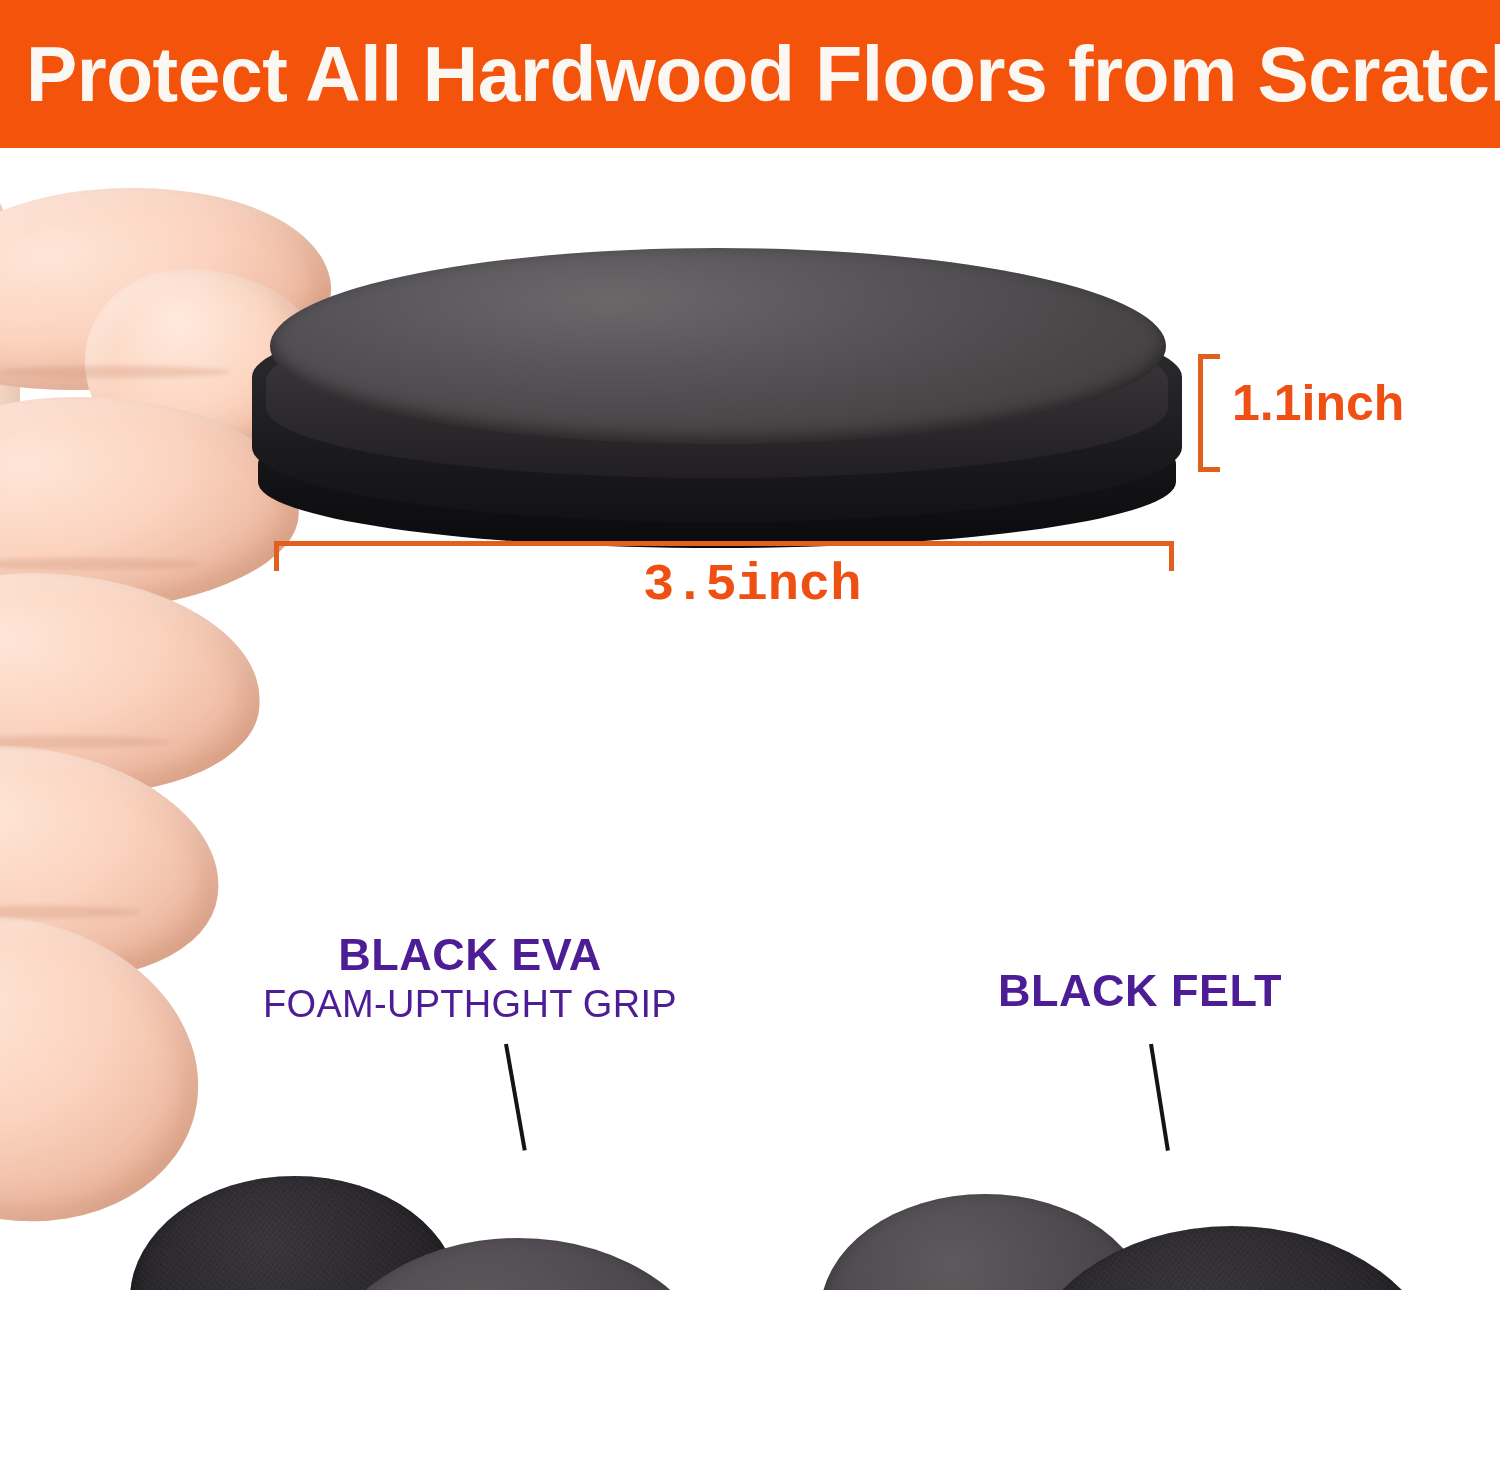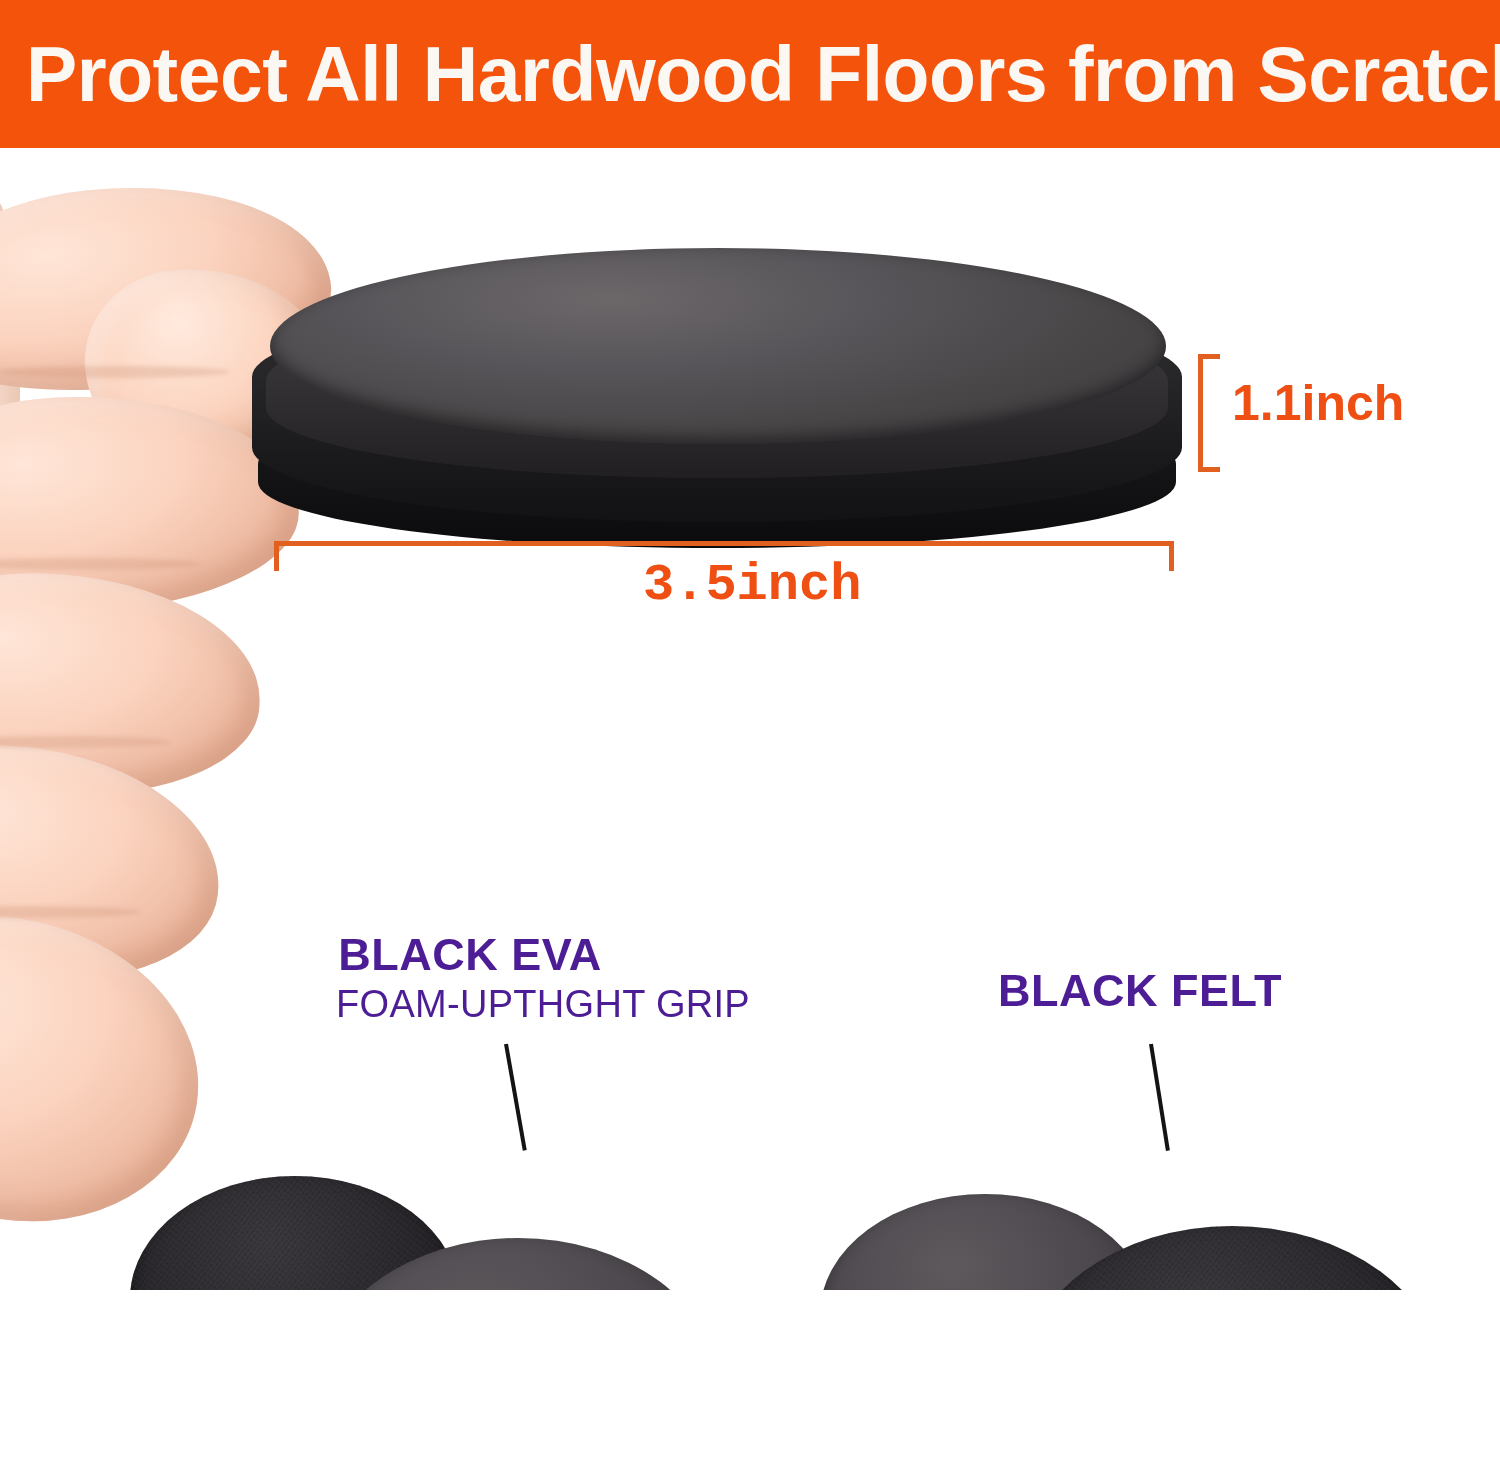--- a/index.html
+++ b/index.html
@@ -234,21 +234,20 @@
     line-height: 50px;
     white-space: nowrap;
     letter-spacing: 0.5px;
   }
   .feat-sub {
     font-size: 38px;
     font-weight: normal;
     line-height: 48px;
     white-space: nowrap;
     letter-spacing: 0.3px;
-    text-align: right;
   }
   .feat-eva  { left: 190px;  top: 782px; width: 560px; }
   .feat-felt { left: 790px;  top: 782px; width: 700px; margin-top: 36px; }
 
   .leader {
     position: absolute;
     background: #141414;
     transform-origin: top center;
   }
   .leader-eva  { left: 504px;  top: 896px; width: 4px; height: 108px; transform: rotate(-10deg); }

